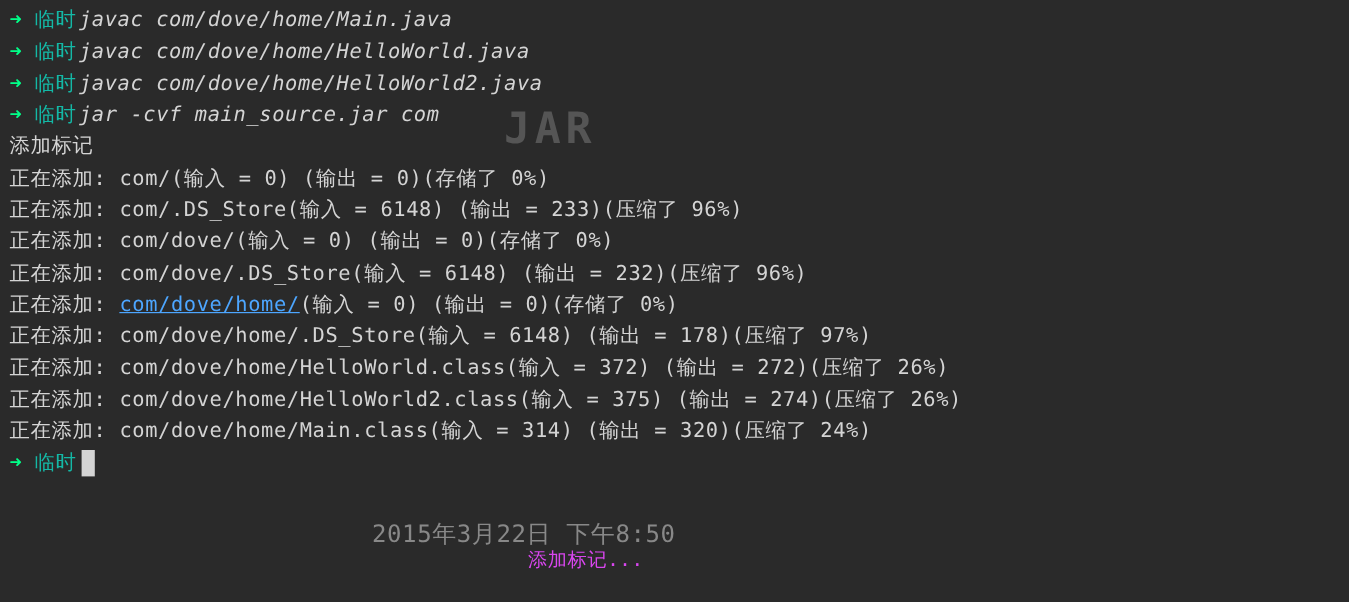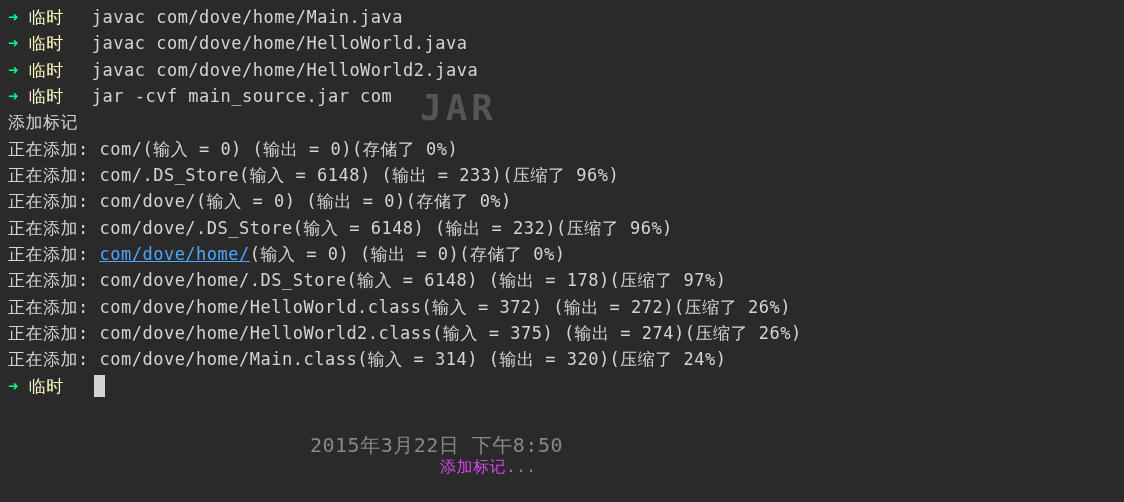--- a/index.html
+++ b/index.html
@@ -63,25 +63,26 @@
     .prompt-line {
       display: flex;
       align-items: center;
     }
     .arrow {
       color: #00ff88;
       font-weight: bold;
       margin-right: 10px;
     }
     .dir {
-      color: #fef9c3;
-      margin-right: 28px;
+      color: #14b8a6;
+      margin-right: 2px;
     }
     .cmd {
       color: #d4d4d4;
+      font-style: italic;
     }
     .output {
       color: #d4d4d4;
     }
     .link {
       color: #4da6ff;
       text-decoration: underline;
     }
     .cursor {
       display: inline-block;

